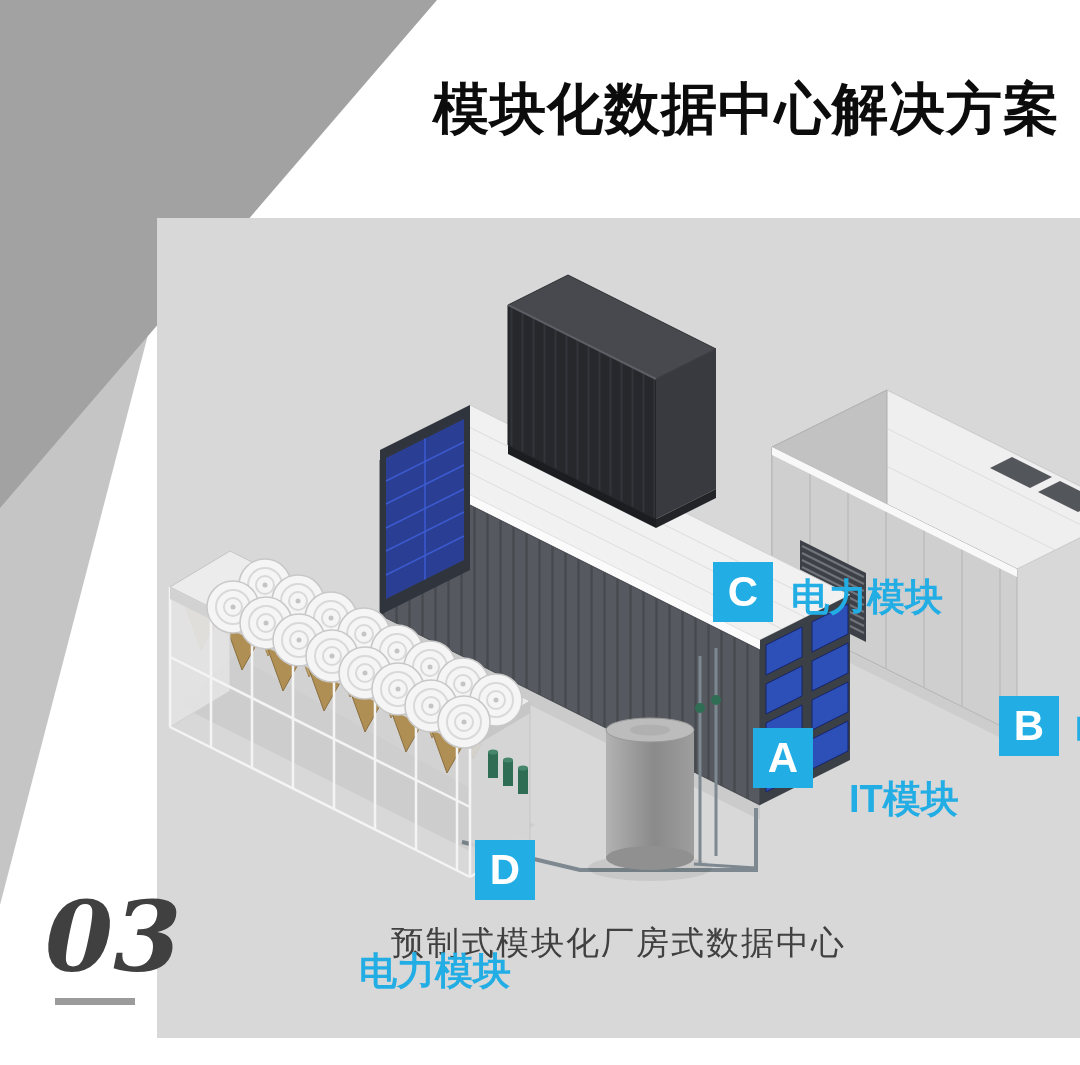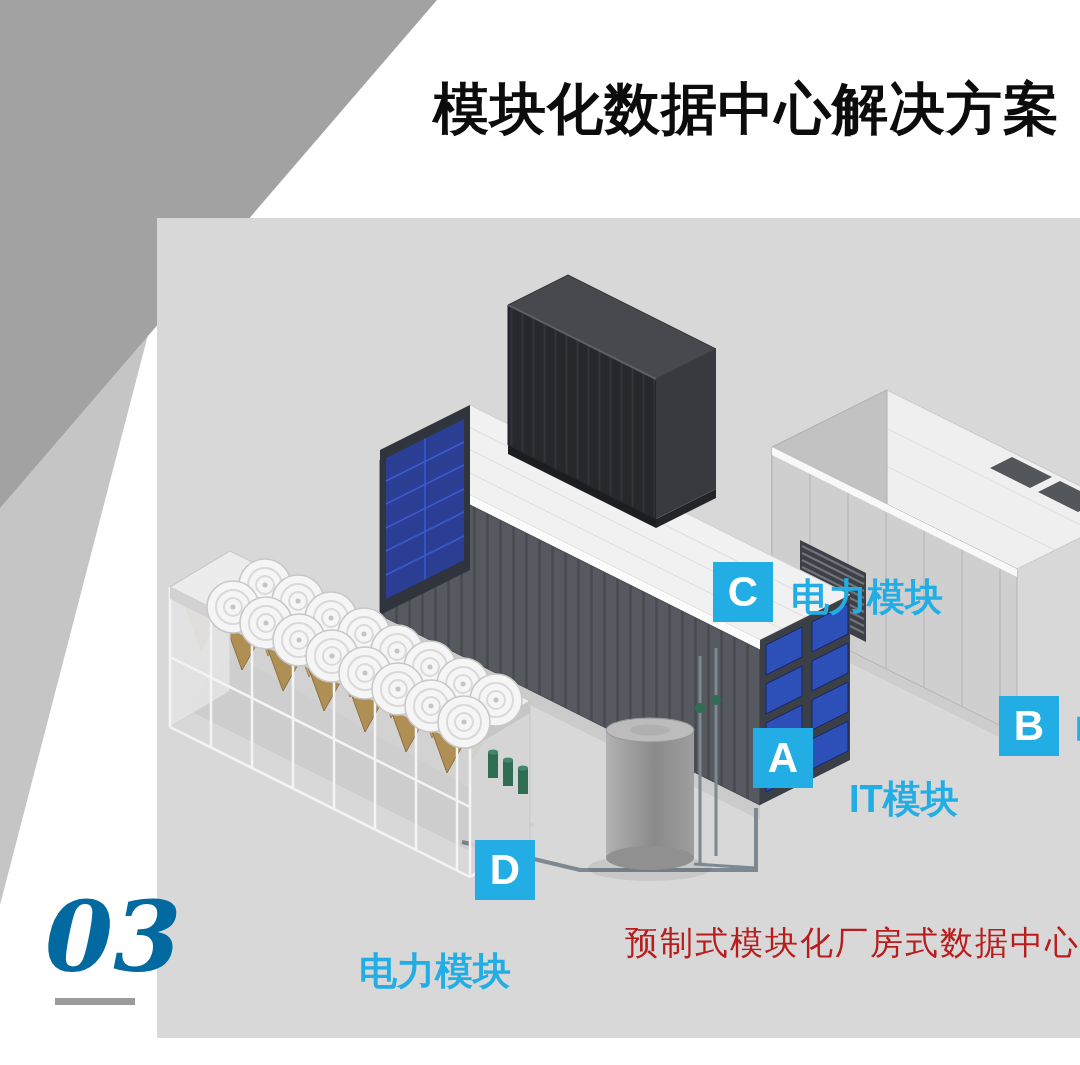--- a/index.html
+++ b/index.html
@@ -20,26 +20,26 @@
                   color:#ffffff; font-size:42px; font-weight:800; display:flex;
                   align-items:center; justify-content:center; }
   .module-name { position:absolute; font-size:38px; font-weight:800; color:#22aee5;
                  white-space:nowrap; }
 
   .badge-c { left:556px; top:344px; }  .name-c { left:634px; top:354px; }
   .badge-b { left:842px; top:478px; }  .name-b { left:918px; top:487px; }
   .badge-a { left:596px; top:510px; }  .name-a { left:692px; top:556px; }
   .badge-d { left:318px; top:622px; }  .name-d { left:202px; top:728px; }
 
-  .caption { position:absolute; left:157px; top:921px; width:923px; text-align:right;
-             font-size:33px; font-weight:500; color:#b91c1c; letter-spacing:2px; }
+  .caption { position:absolute; left:157px; top:921px; width:923px; text-align:center;
+             font-size:33px; font-weight:500; color:#404040; letter-spacing:2px; }
 
   .page-number { position:absolute; left:45px; top:888px; font-size:98px; line-height:1;
                  font-family:"DejaVu Serif", serif; font-style:italic; font-weight:700;
-                 color:#0369a1; }
+                 color:#404040; }
   .page-number-rule { position:absolute; left:55px; top:998px; width:80px; height:7px;
                       background:#9b9b9b; }
 </style>
 </head>
 <body>
 
 <div class="stage">
 
   <svg class="corner-svg" viewBox="0 0 1080 1065">
     <polygon points="0,300 157,300 0,905" fill="#c5c5c5"></polygon>

